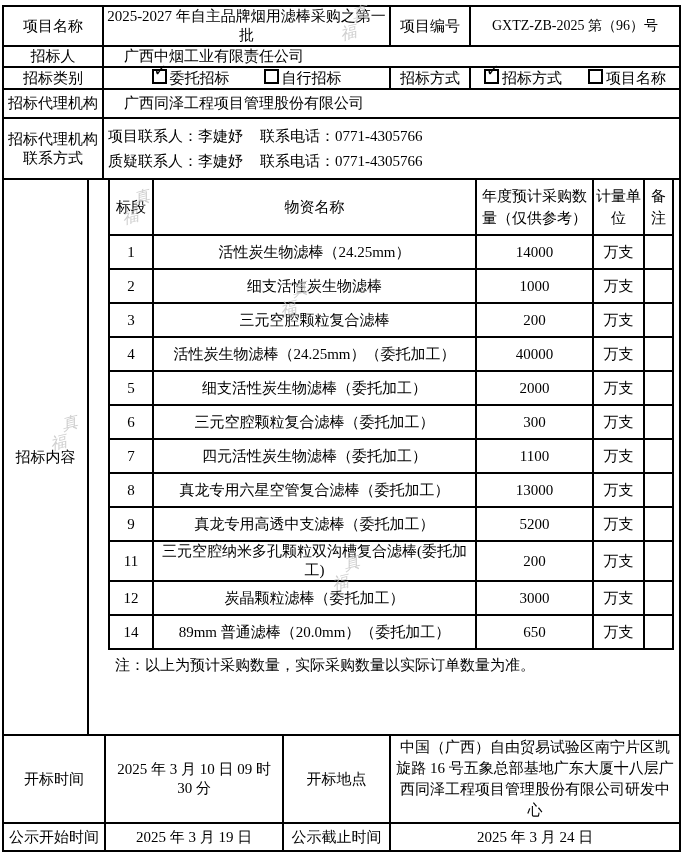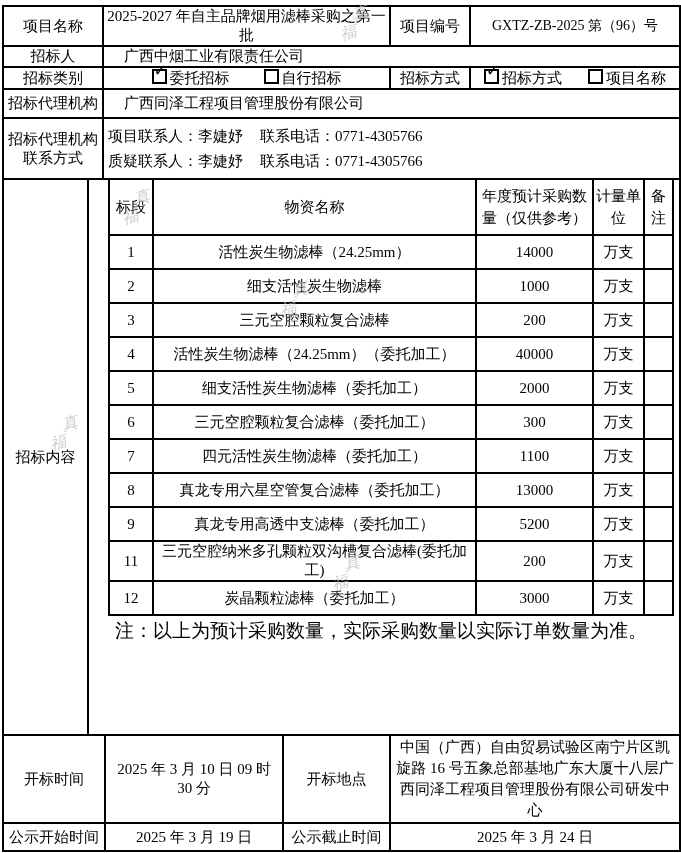--- a/index.html
+++ b/index.html
@@ -26,21 +26,21 @@
   .cb .mark{position:absolute;left:0px;top:-8px;font-size:16px;font-weight:bold;
       font-family:"DejaVu Sans",sans-serif;display:none;line-height:16px;}
   .cb.checked .mark{display:block;}
   .opts{display:flex;justify-content:center;align-items:center;gap:34px;}
   .opts-narrow{gap:26px;}
   .content-cell{padding:0;vertical-align:top;}
   .inner{width:564px;margin:-2px 0 0 19px;border-collapse:collapse;table-layout:fixed;}
   .inner th{line-height:22px;}
   .inner tr{height:34px;}
   .inner tr.ihead{height:56px;}
-  .note{font-size:19px;text-align:left;padding:6px 0 0 26px;line-height:18px;font-family:Liberation Serif, serif;}
+  .note{font-size:15px;text-align:left;padding:6px 0 0 26px;line-height:18px;font-family:Liberation Serif, serif;}
   .rC1{height:67px}.rC2{height:28px}
   .addr{line-height:21px;padding:1px 5px;margin-top:29px;}
   .wm{position:absolute;color:#bfbfbf;opacity:.75;
       font-family:"DejaVu Serif",serif;font-style:italic;pointer-events:none;
       transform:rotate(-14deg);font-size:16px;line-height:14px;}
   .wm .c1{display:block;margin-left:14px;}
   .wm .c2{display:block;margin-left:-2px;margin-top:2px;}
 </style>
 </head>
 <body>
@@ -209,20 +209,27 @@
                   <td>万支</td>
                   <td></td>
                 </tr>
                 <tr>
                   <td>12</td>
                   <td>炭晶颗粒滤棒（委托加工）</td>
                   <td>3000</td>
                   <td>万支</td>
                   <td></td>
                 </tr>
+                <tr>
+                  <td>14</td>
+                  <td>89mm 普通滤棒（20.0mm）（委托加工）</td>
+                  <td>650</td>
+                  <td>万支</td>
+                  <td></td>
+                </tr>
               </tbody>
         </table>
         <div class="note">注：以上为预计采购数量，实际采购数量以实际订单数量为准。</div>
       </td>
     </tr>
   </tbody>
     </table>
 
   <table class="tC">
     <colgroup>

